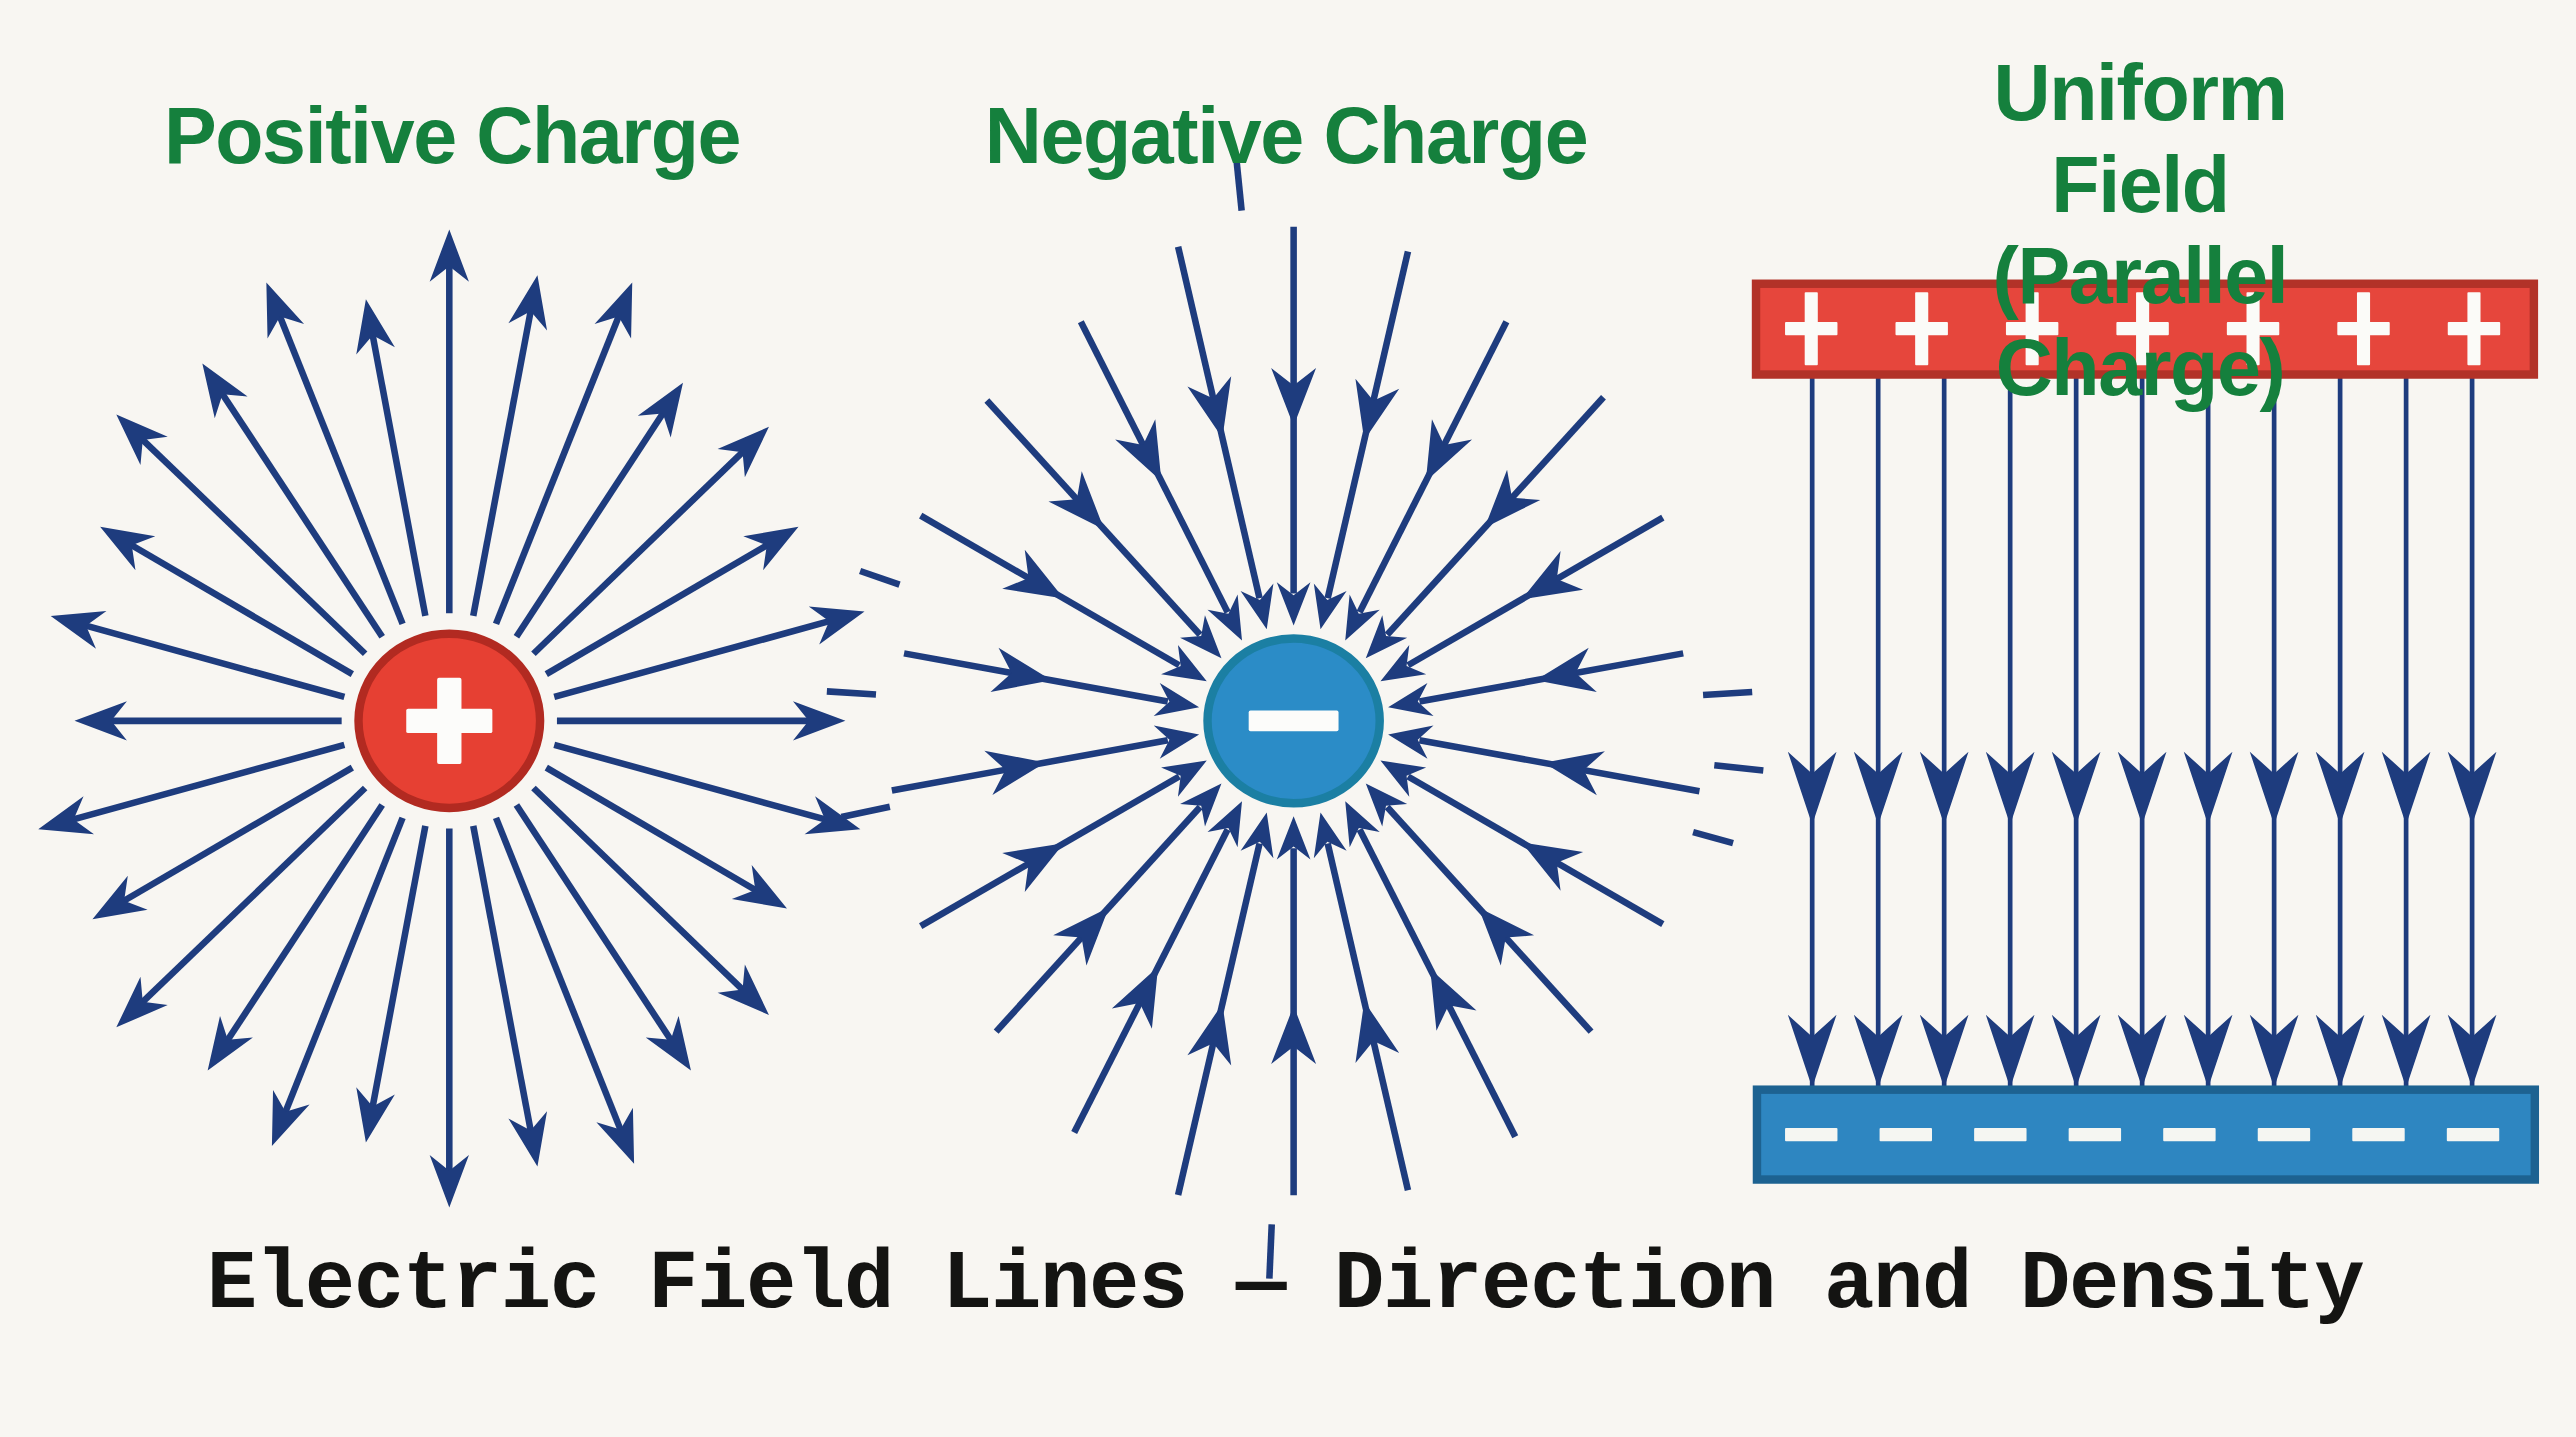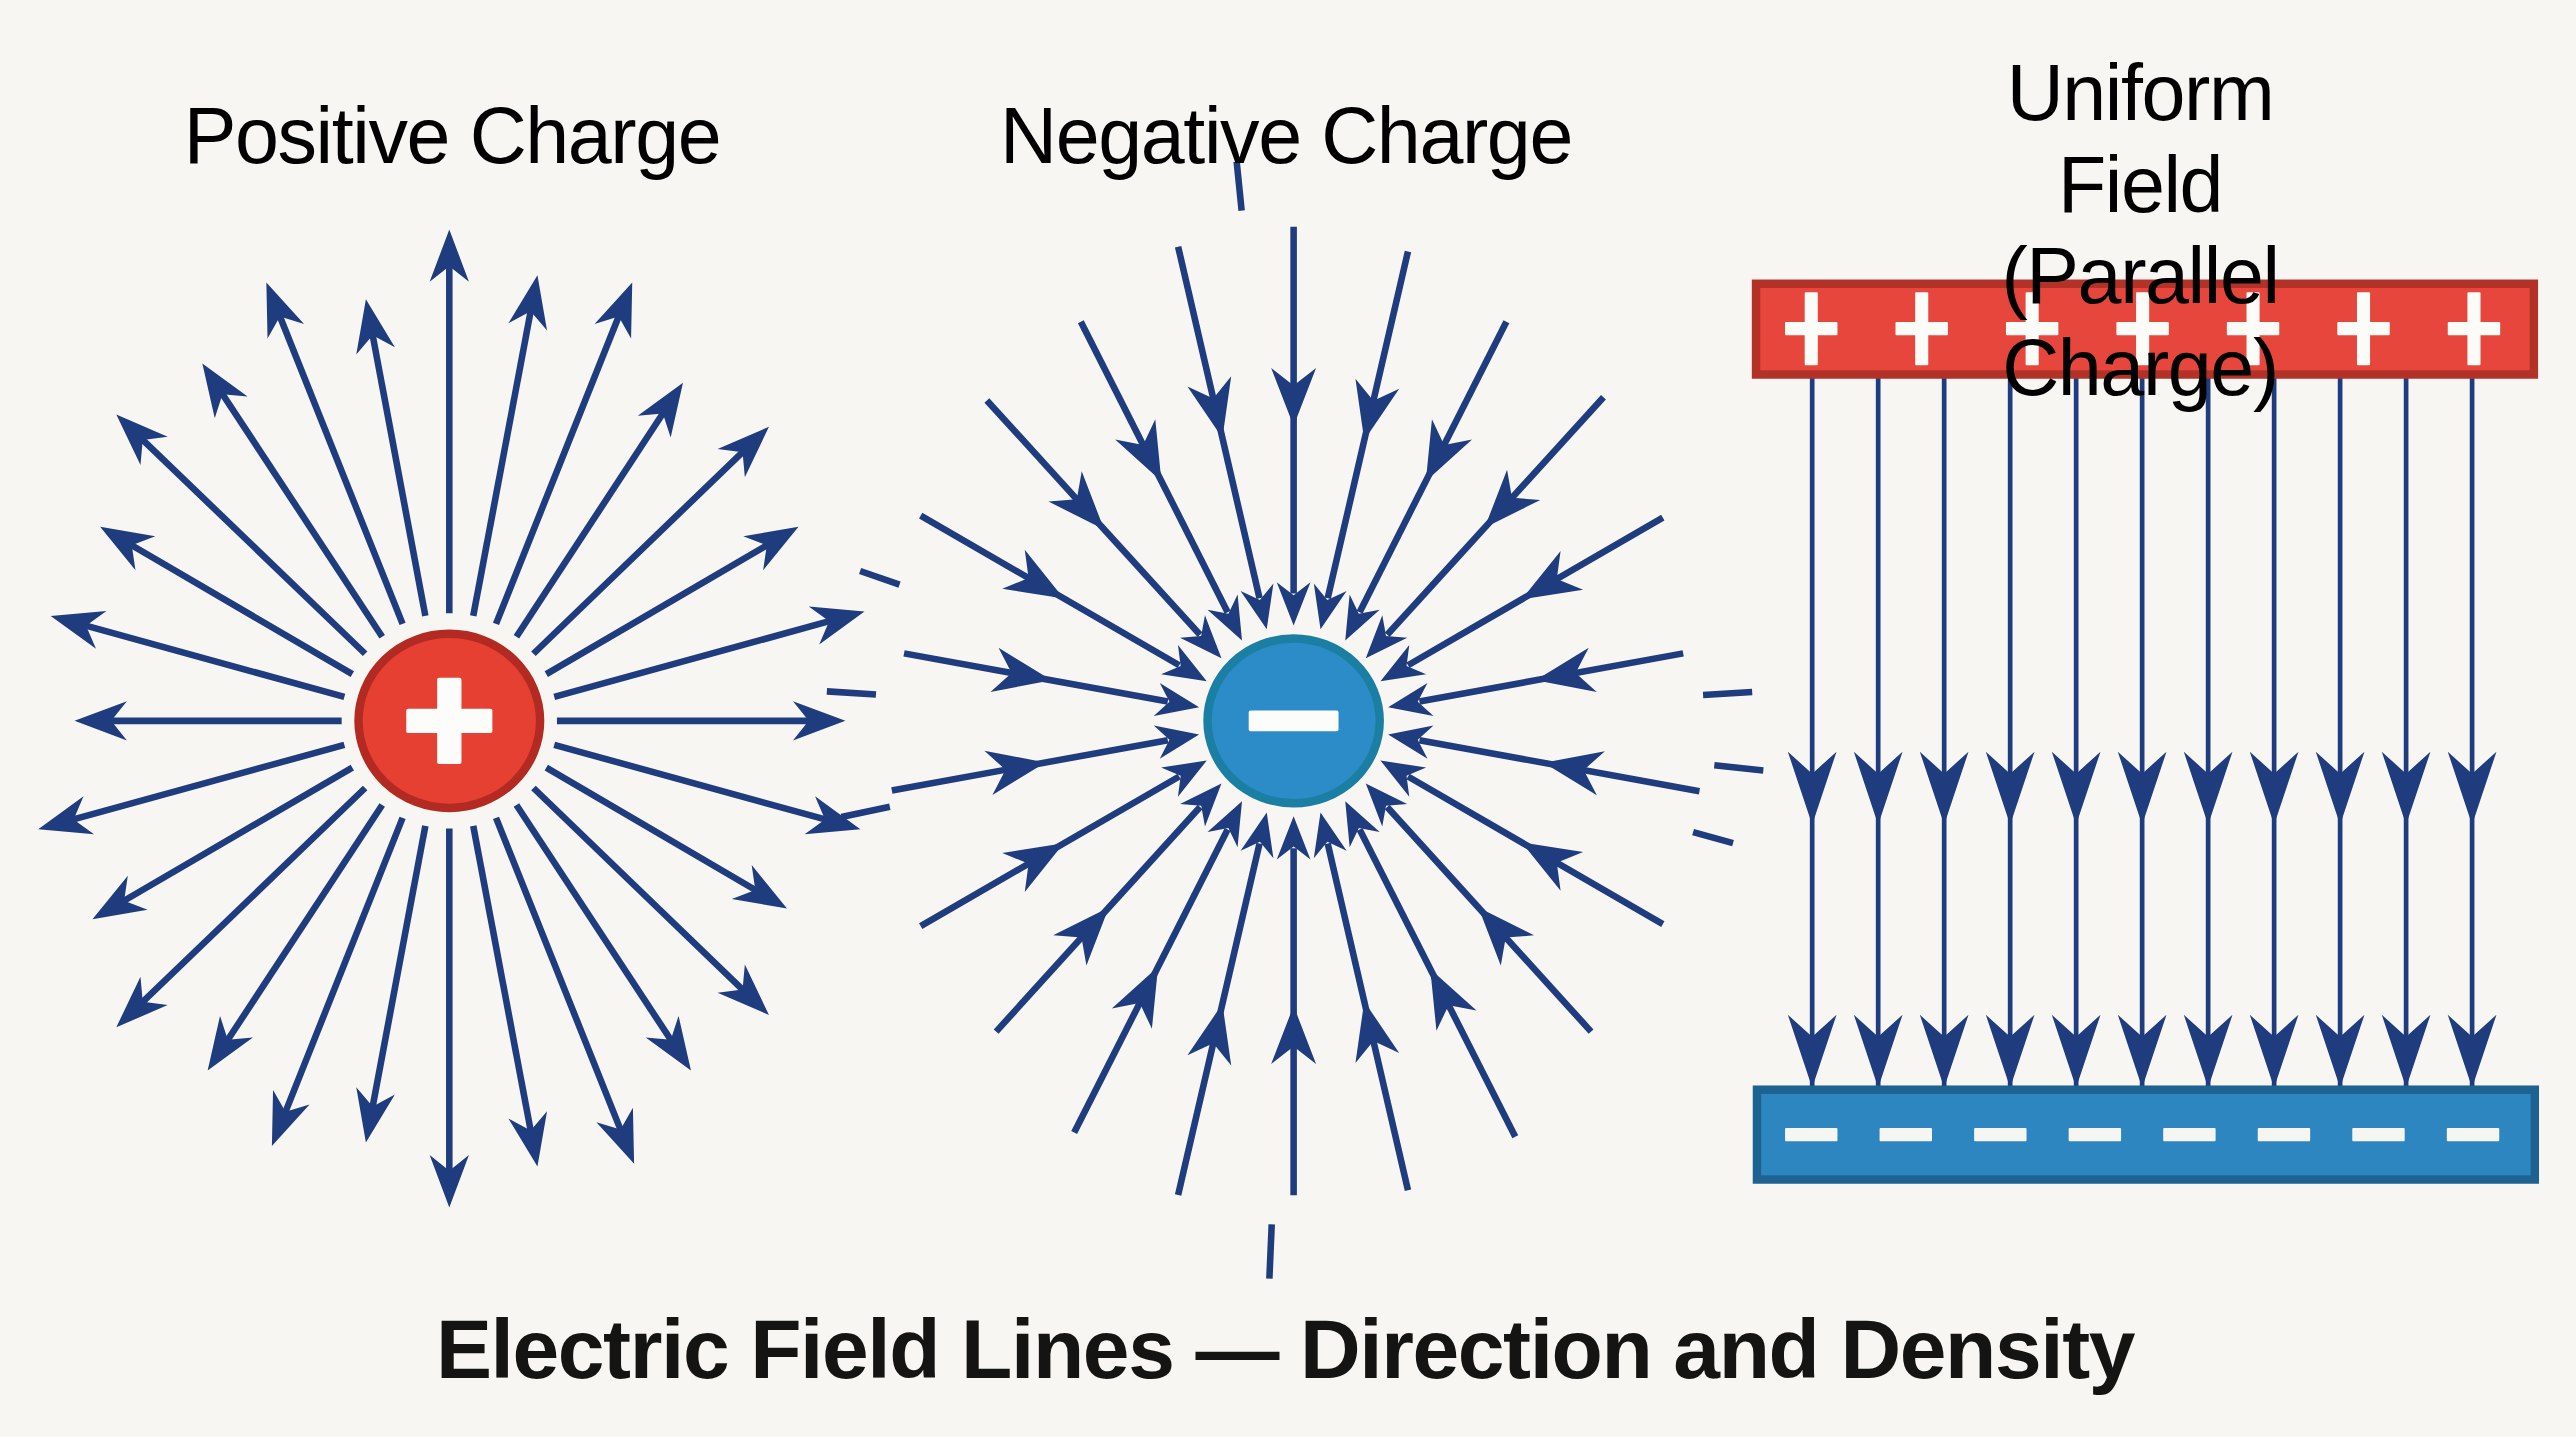--- a/index.html
+++ b/index.html
@@ -2,21 +2,21 @@
 <html style="font-size:15px"><head>
 <meta charset="utf-8">
 <style>
   html,body{margin:0;padding:0;background:#f8f6f2;}
   .stage{
     position:relative;width:2576px;height:1438px;overflow:hidden;
     background:#f8f6f2;font-family:"Liberation Sans",sans-serif;
   }
   .hdr{
     position:absolute;transform:translateX(-50%);
-    font-weight:400;font-size:79px;line-height:1.16;color:#000000;
+    font-weight:700;font-size:79px;line-height:1.16;color:#15803d;
     text-align:center;white-space:pre-line;letter-spacing:-1.4px;
   }
   .caption{
     position:absolute;transform:translateX(-50%);
     font-weight:700;font-size:84px;color:#141412;
     letter-spacing:-1.4px;white-space:nowrap;
   }
   svg{position:absolute;left:0;top:0;}
 </style>
 </head>
@@ -220,15 +220,15 @@
         <rect x="2311" y="1205" width="56" height="14" rx="1" fill="#f5f6f2"></rect>
         <rect x="2412" y="1205" width="56" height="14" rx="1" fill="#f5f6f2"></rect>
         <rect x="2513" y="1205" width="56" height="14" rx="1" fill="#f5f6f2"></rect>
         <rect x="2614" y="1205" width="56" height="14" rx="1" fill="#f5f6f2"></rect>
       </g>
     </svg>
   <div class="hdr" id="hdr-positive" style="left: 452px; top: 90px;">Positive Charge</div>
   <div class="hdr" id="hdr-negative" style="left: 1286px; top: 90px;">Negative Charge</div>
   <div class="hdr" id="hdr-uniform" style="left: 2140px; top: 47px;">Uniform Field
 (Parallel Charge)</div>
-  <div class="caption" id="fig-caption" style="left: 1285px; top: 1301px;">Electric Field Lines — Direction and Density</div>
+  <div class="caption" id="fig-caption" style="left: 1285px; top: 1237px; font-family: Liberation Mono, monospace;">Electric Field Lines — Direction and Density</div>
 </div>
 
 
 </body></html>

